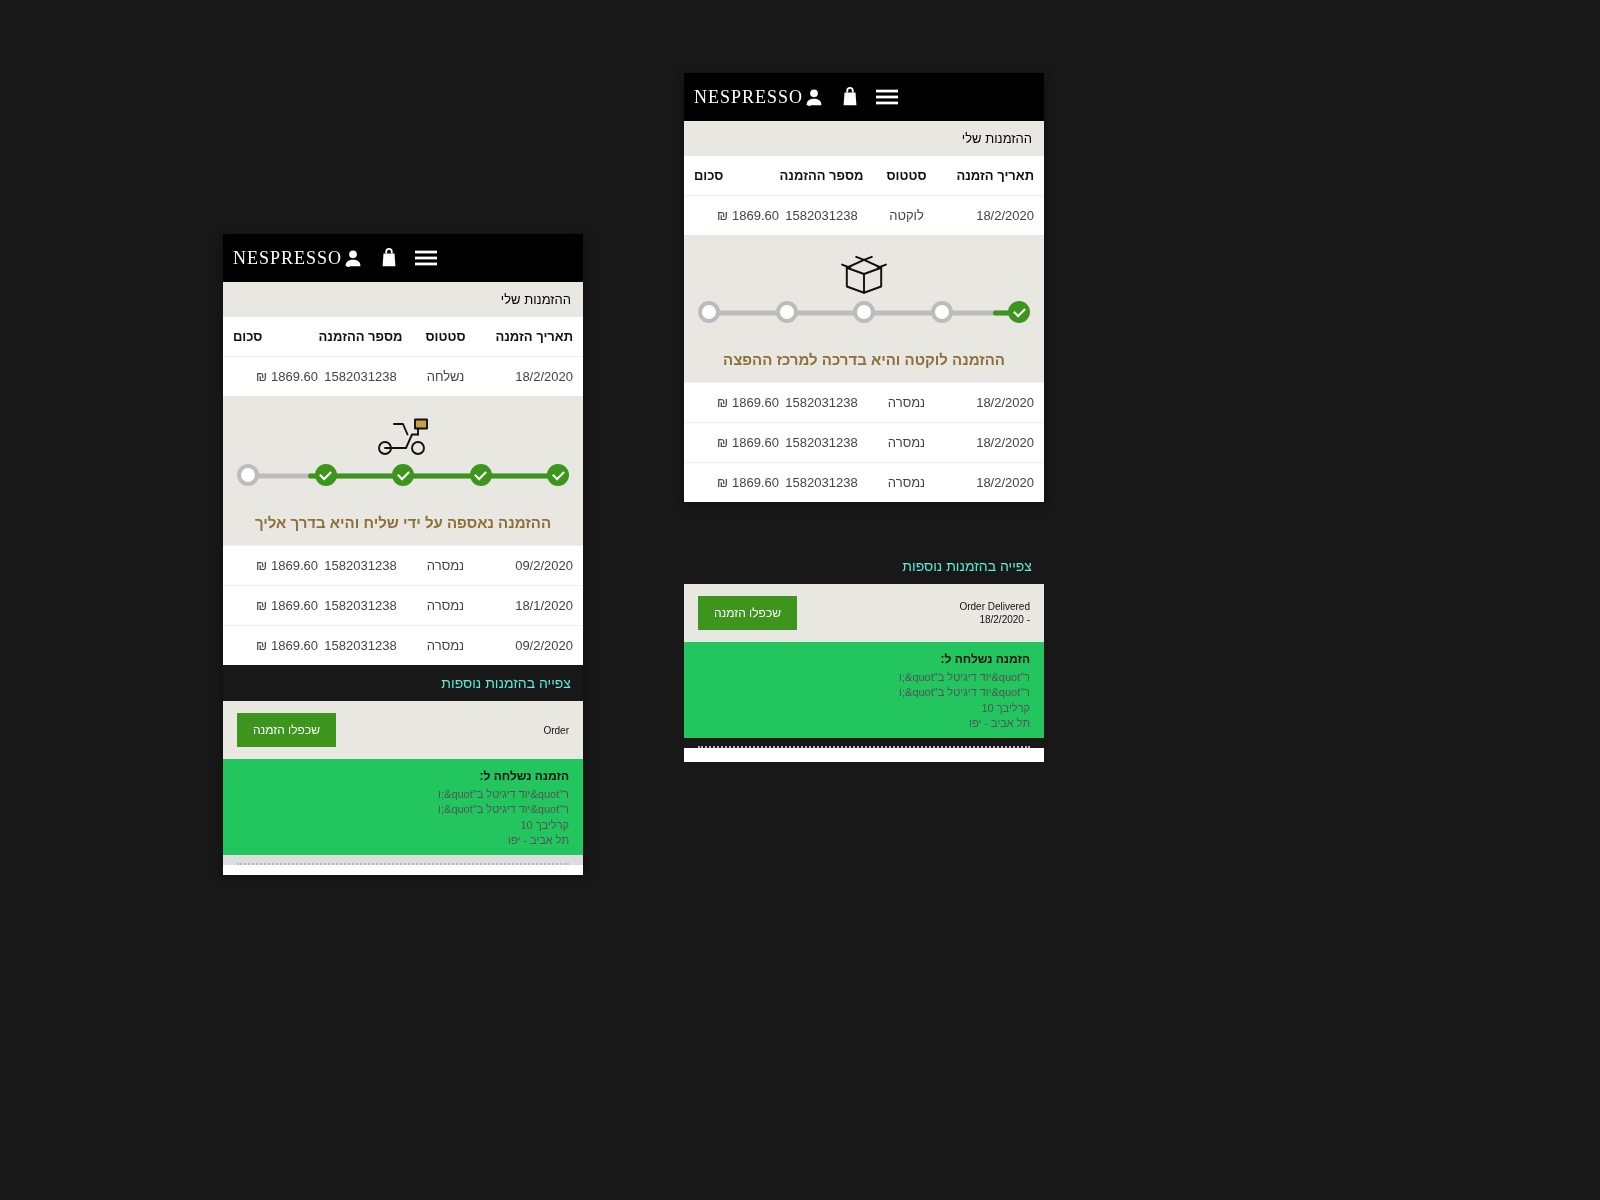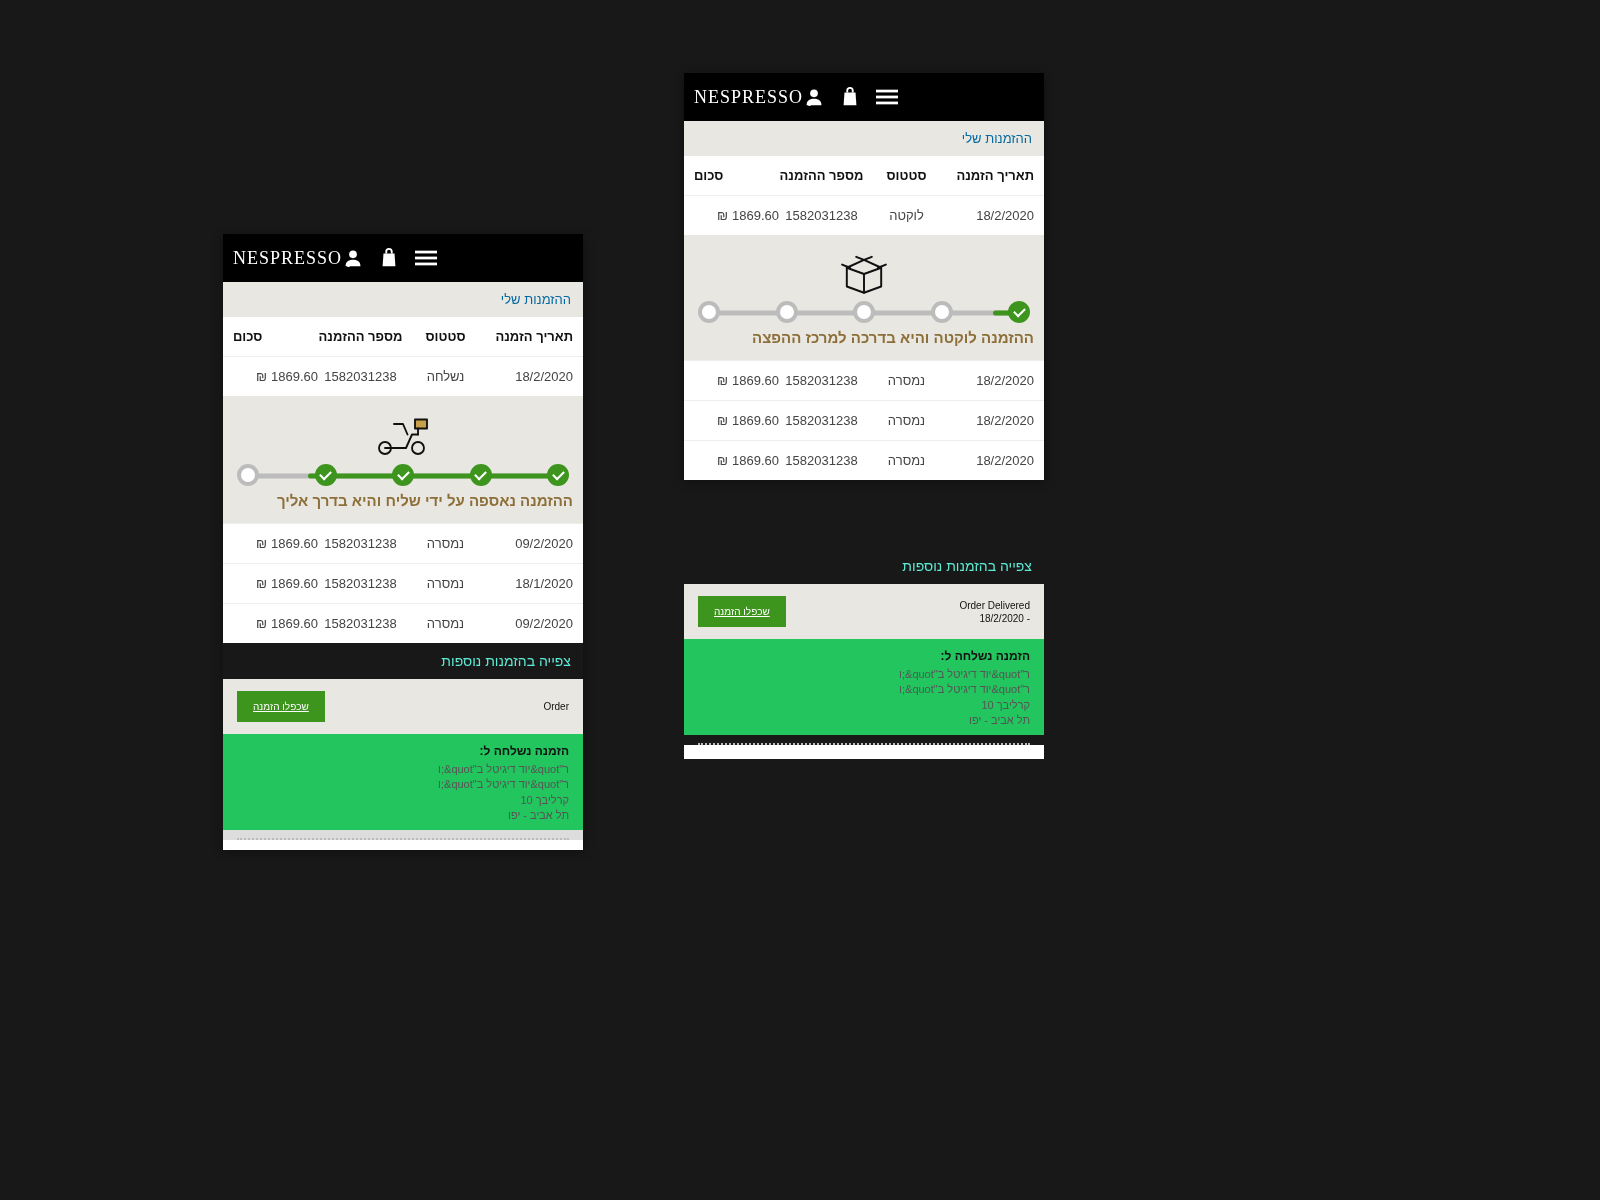--- a/index.html
+++ b/index.html
@@ -46,48 +46,48 @@
     background: #fff;
   }
   .header-icons { display:flex; gap:14px; align-items:center; }
   .icon { display:inline-flex; align-items:center; justify-content:center; }
   svg { display:block; }
   .titlebar {
     background: #e9e7e1;
     direction: rtl;
     font-size: 13px;
     padding: 10px 12px;
-    color: #0369a1;
+    color: #000000;
   }
   .tablehead, .tablerow {
     display:flex;
     direction: rtl;
     padding: 12px 10px;
     font-size: 13px;
   }
   .tablehead { background:#fff; font-weight:bold; }
   .tablerow { background:#fff; color:#444; border-top:1px solid #eee; }
   .col { flex:1; text-align:center; }
   .col.amount { text-align:left; display:flex; gap:4px; justify-content:flex-end; direction:ltr;}
   .col.date { text-align:right;}
   .status-card { background:#e9e7e1; padding:18px 10px 12px 10px; }
   .progress-wrap { position:relative; height:24px; margin-top:6px;}
   .progress-wrap .track { position:absolute; left:12px; right:12px; top:50%; transform:translateY(-50%); height:5px; background:#bcbcbc; z-index:0; border-radius:3px;}
   .progress-wrap .track.fill { background:#3d951e;}
   .steps { position:relative; display:flex; justify-content:space-between; z-index:1; padding:0 4px;}
   .step { width:22px; height:22px; border-radius:50%; background:#fff; border:4px solid #bcbcbc;}
   .step.done { background:#3d951e; border-color:#3d951e; display:flex; align-items:center; justify-content:center;}
   .step.done::after { content:""; width:9px; height:5px; border:2px solid #fff; border-top:none; border-right:none; transform: rotate(-45deg) translate(1px,-1px);}
-  .status-text { text-align:right; color:#8d6f3a; font-weight:bold; font-size:15px; margin-top:2px; direction:rtl; line-height:1.4;}
+  .status-text { text-align:center; color:#8d6f3a; font-weight:bold; font-size:15px; margin-top:24px; direction:rtl; line-height:1.4;}
   .status-icon { display:flex; justify-content:center; margin-bottom:6px;}
   .more-link { direction:rtl; color:#5eead4; font-size:14px; padding:10px 12px; background:#181818;}
   .order-bar { background:#e9e7e1; display:flex; align-items:center; justify-content:space-between; padding:12px 14px;}
   .order-bar .title { direction:rtl; text-align:right; font-size:10px; color:#111; line-height:1.3;}
   .btn {
-    background:#3d951e; color:#fff; border:none; padding:10px 16px; font-size:10px; cursor:pointer;text-decoration:underline;
+    background:#3d951e; color:#fff; border:none; padding:10px 16px; font-size:12px; cursor:pointer;
   }
   .address { background:#22c55e; direction:rtl; padding:10px 14px 6px 14px; font-size:12px; text-align:right;}
   .address .head { font-weight:bold; margin-bottom:4px;}
   .address .line { color:#555; font-size:11px; line-height:1.4;}
   .dots { border-top:2px dotted #bbb; margin:8px 14px 0 14px;}
   #belowB { position:absolute; left:684px; top:548px; width:360px;}
   #belowA-link { background:#181818; }
   
   #phoneA .track.fill { left: calc(12px + ( (100% - 24px) * 0 / 4 )); right: calc(12px + ( (100% - 24px) * 0 )); } 
 </style>

